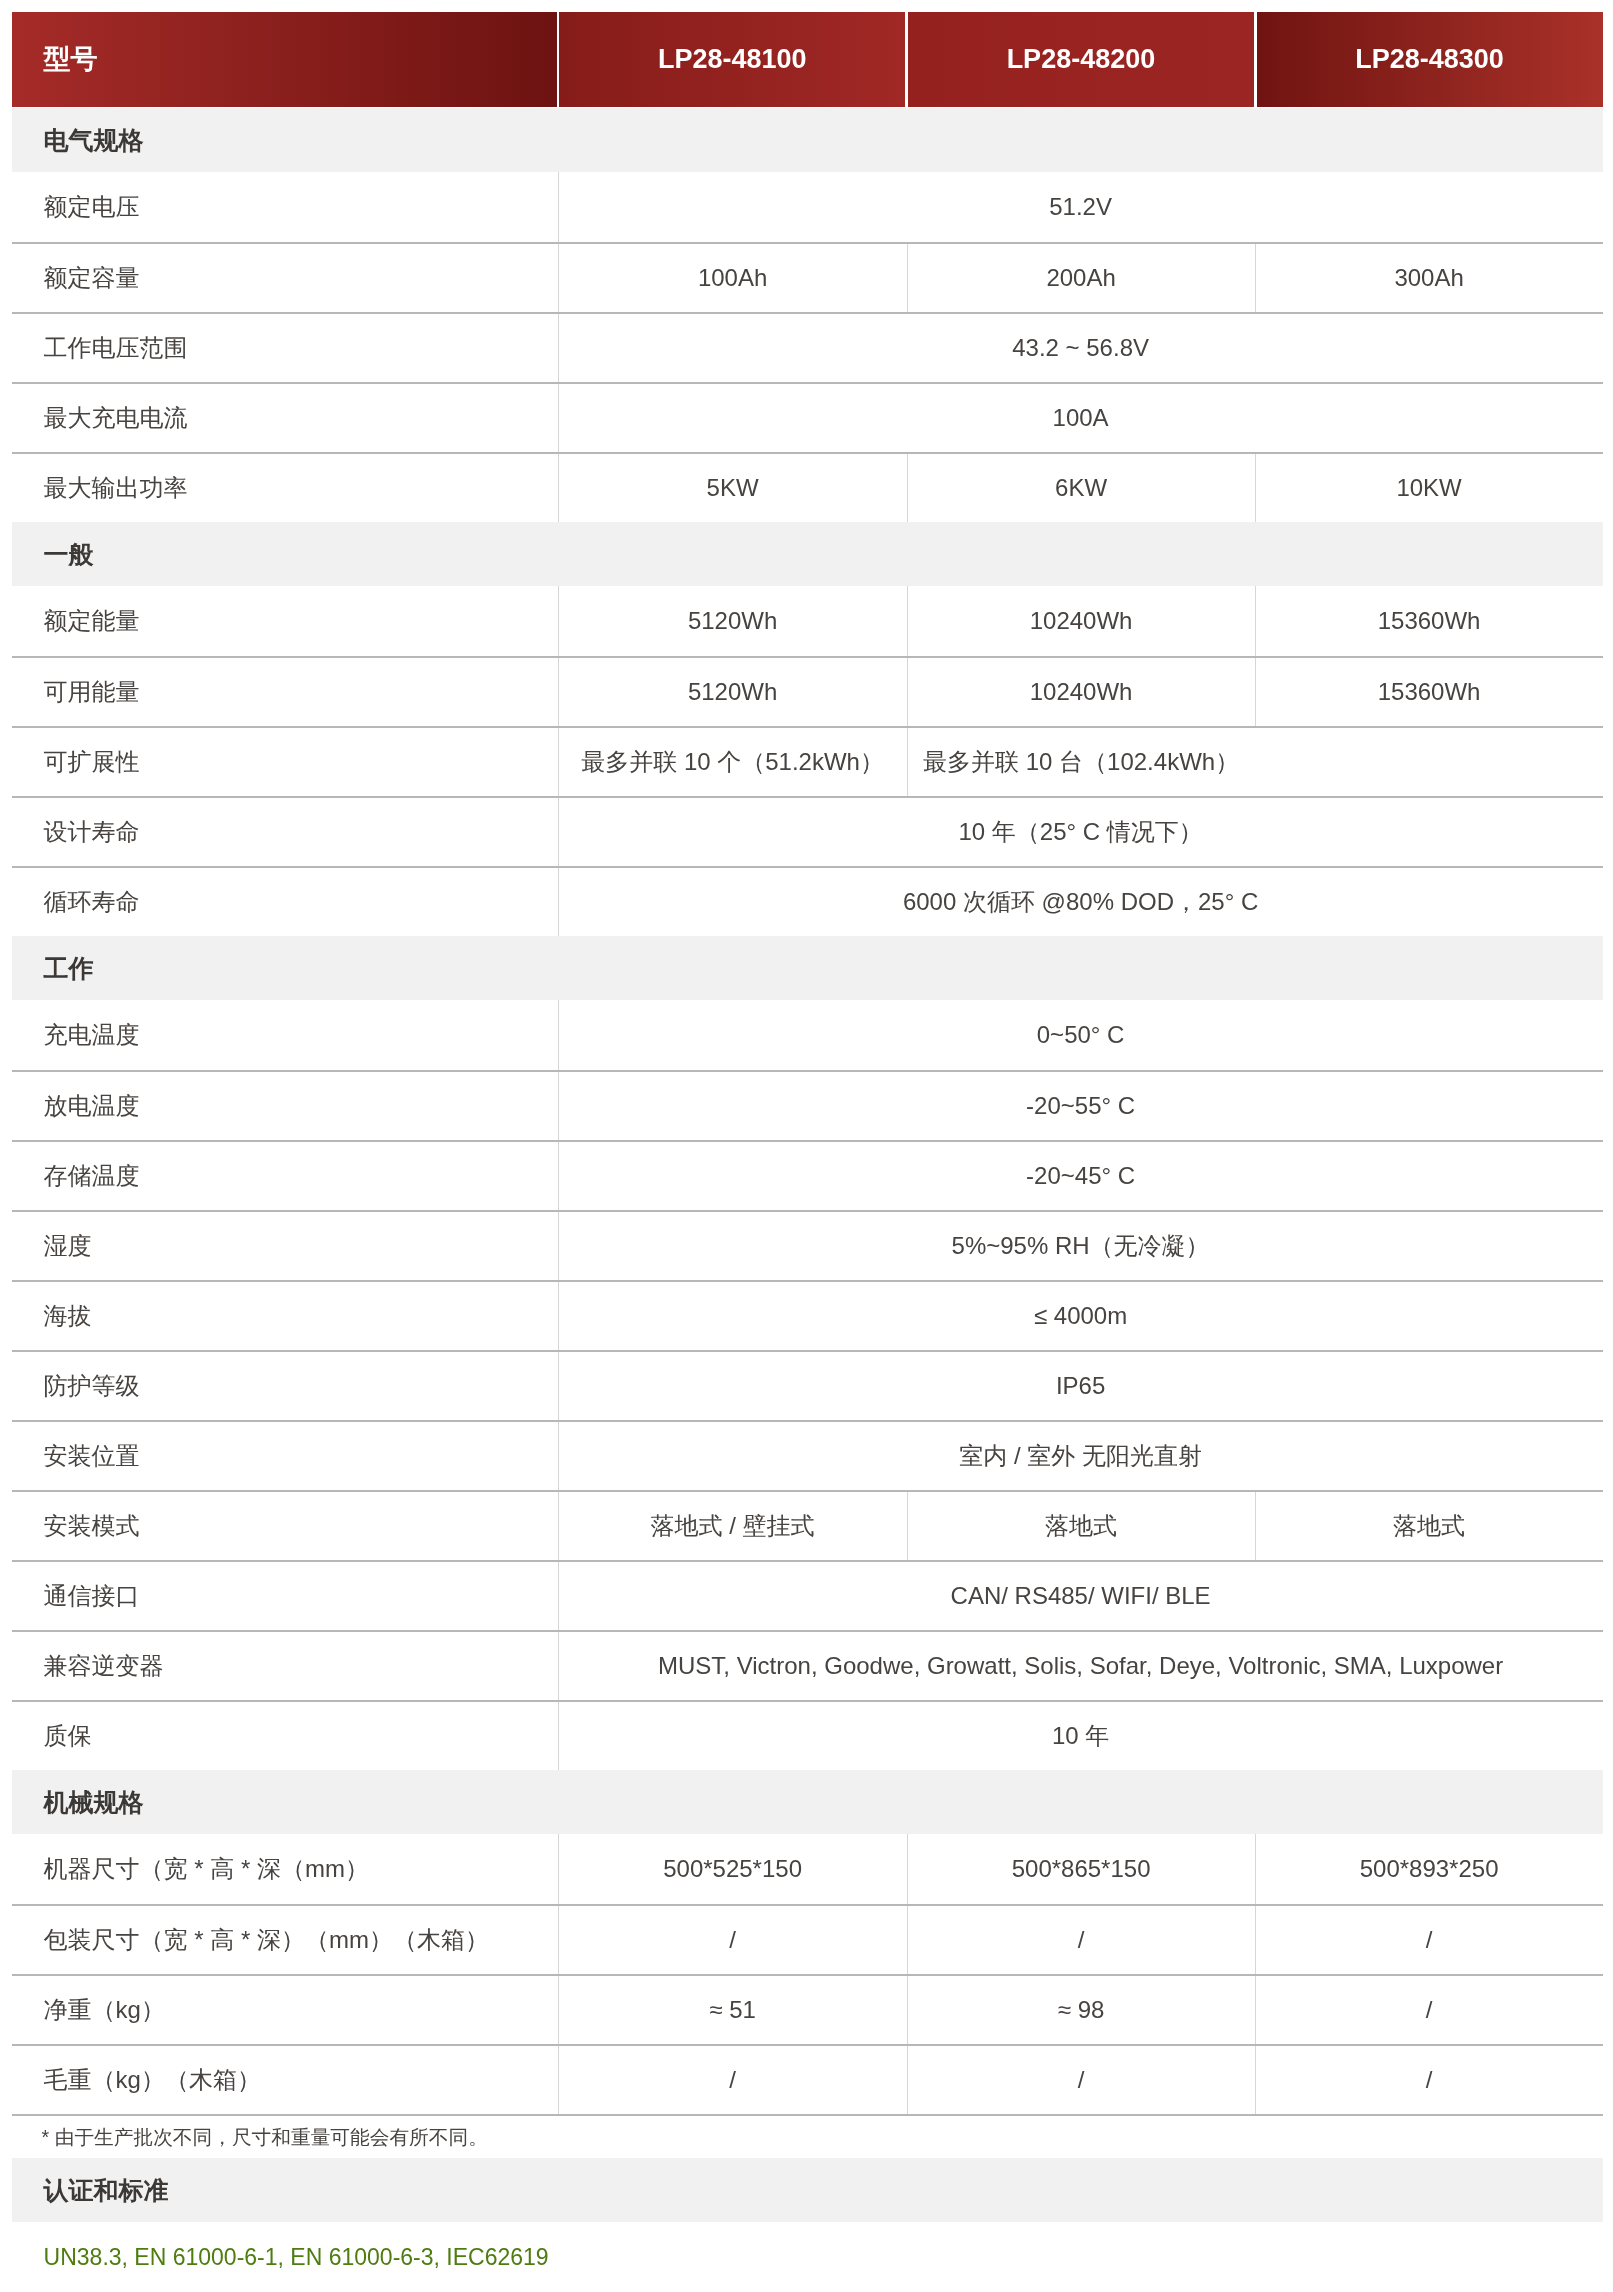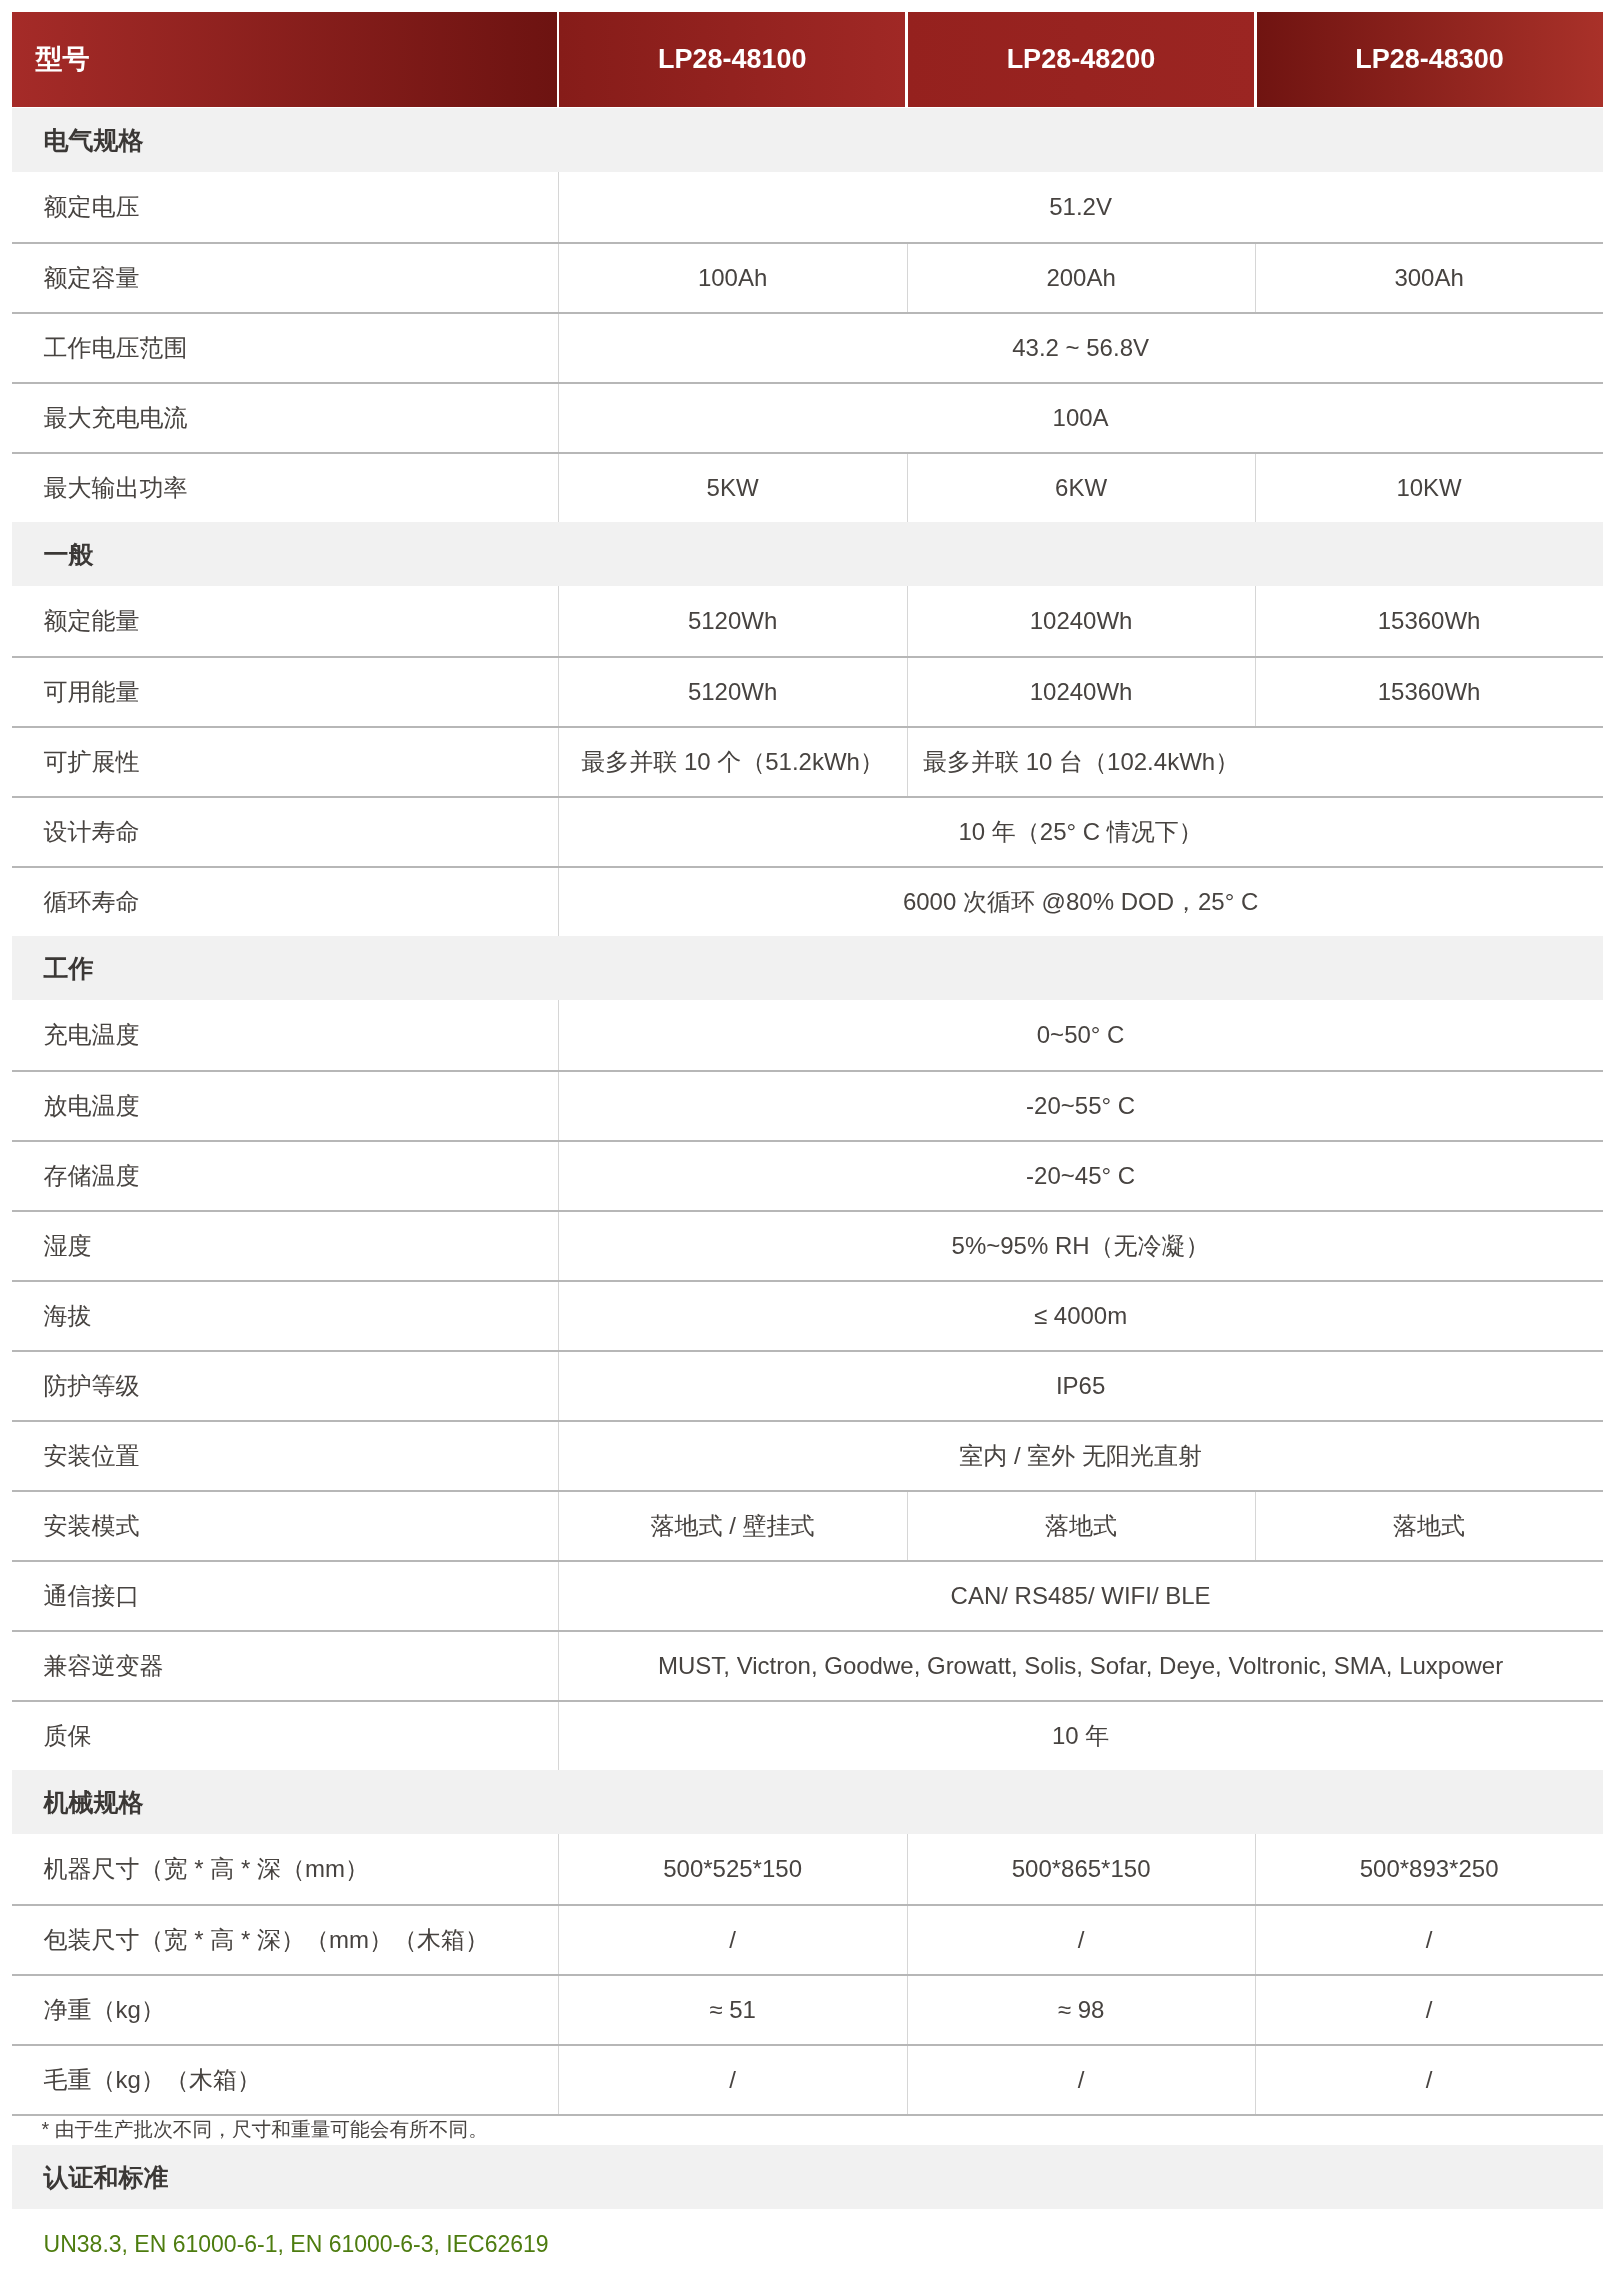--- a/index.html
+++ b/index.html
@@ -29,21 +29,21 @@
   .h-cell {
     color: #ffffff;
     font-weight: bold;
     font-size: 27px;
     display: flex;
     align-items: center;
     justify-content: center;
   }
   .h-cell.c1 {
     justify-content: flex-start;
-    padding-left: 24px;
+    padding-left: 32px;
     background: linear-gradient(to right, #a52b28, #6d1311);
   }
   .h-cell.c2 { background: linear-gradient(to right, #861c19, #a02825); }
   .h-cell.c3 { background: linear-gradient(to right, #95211e, #9b2522); }
   .h-cell.c4 { background: linear-gradient(to right, #701411, #a93129); }
 
   
   .section-row {
     height: 64px;
     background: #f1f1f1;
@@ -83,24 +83,24 @@
     text-align: center;
     height: 100%;
     box-sizing: border-box;
     padding: 0 7.2px;
   }
   .cell-value.v2, .cell-value.v3 { border-left: 1.8px solid #d6d6d6; }
   .cell-span { grid-column: 2 / 5; }
 
   
   .note-row {
-    height: 31px;
+    height: 44px;
     border-top: 2.7px solid #b7b7b7;
     display: flex;
-    align-items: flex-start;
+    align-items: center;
     padding-left: 30px;
     box-sizing: border-box;
     font-size: 19.7px;
     color: #474340;
   }
 
   
   .cert-value-row {
     height: 70px;
     display: flex;

